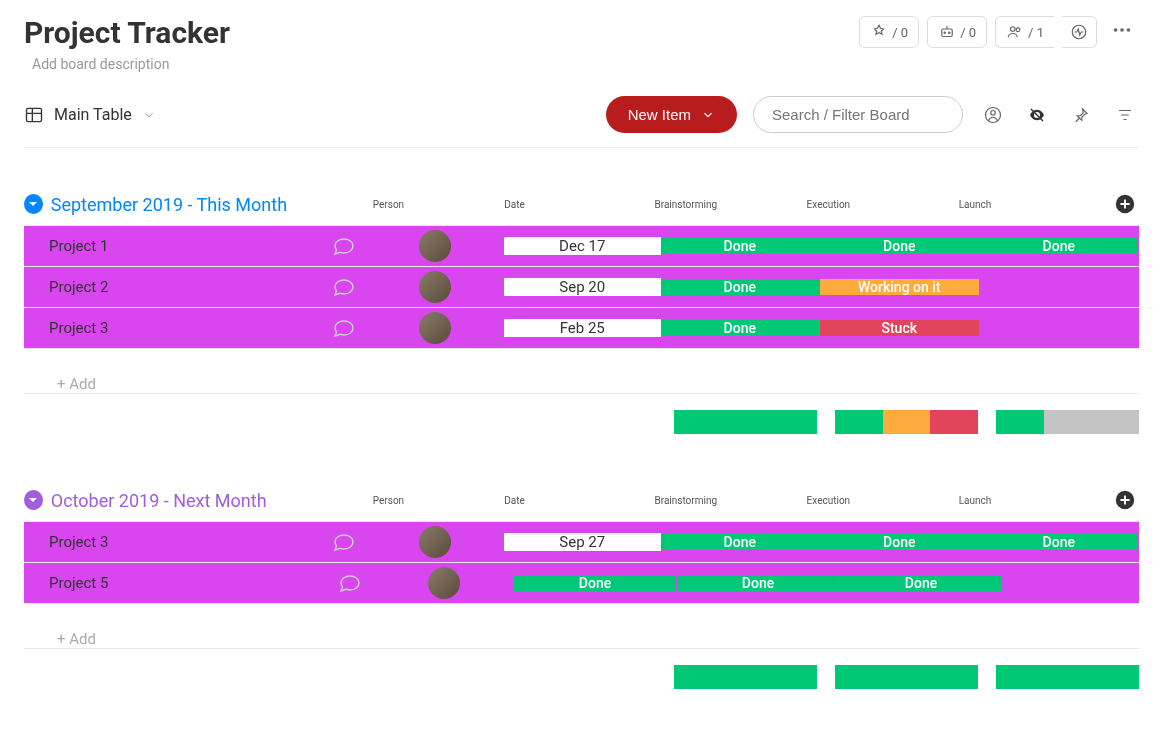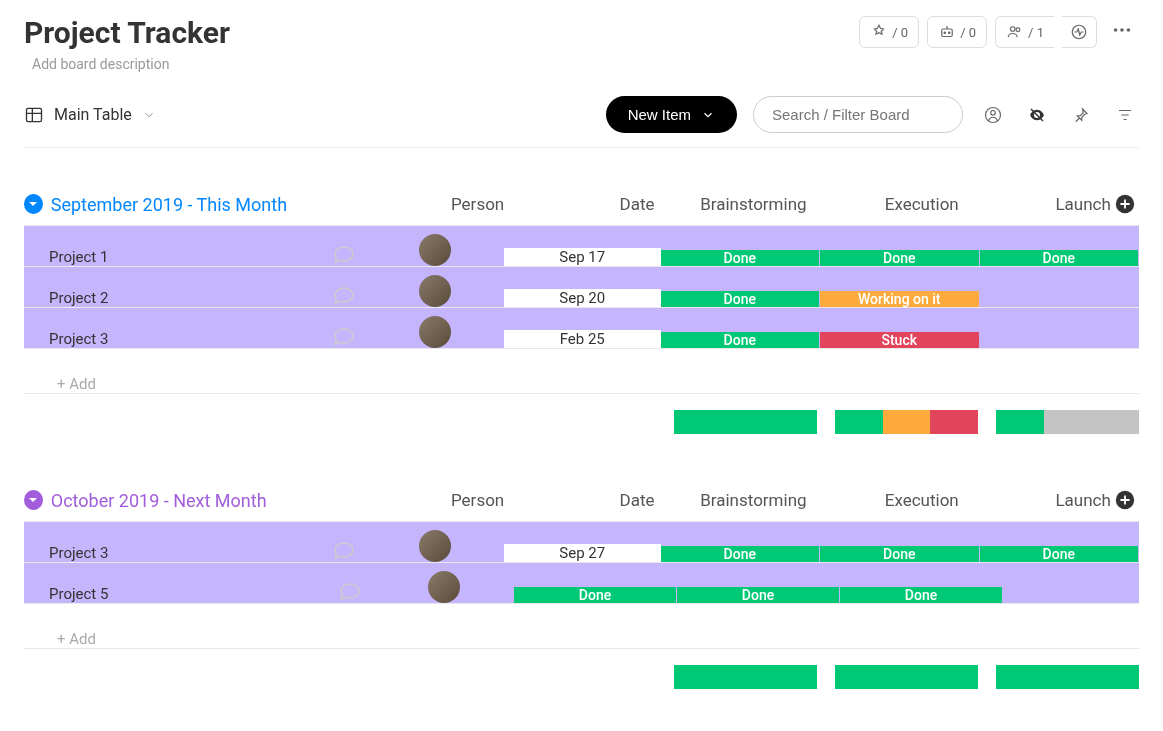--- a/index.html
+++ b/index.html
@@ -14,39 +14,39 @@
 .pill { display: flex; align-items: center; gap: 4px; border: 1px solid #ddd; border-radius: 6px; padding: 6px 10px; font-size: 13px; color: #666; cursor: pointer; }
 .pill svg, .icon-btn svg { width: 18px; height: 18px; stroke: #666; fill: none; stroke-width: 1.6; }
 .dots-btn { cursor: pointer; padding: 4px 6px; }
 
 .toolbar { display: flex; justify-content: space-between; align-items: center; margin-top: 24px; padding-bottom: 14px; border-bottom: 1px solid #eee; }
 .view-sel { display: flex; align-items: center; gap: 10px; font-size: 16px; color: #333; cursor: pointer; }
 .view-sel svg { width: 20px; height: 20px; stroke: #333; fill: none; stroke-width: 1.6; }
 .chev { width: 14px !important; height: 14px !important; stroke: #888 !important; }
 
 .toolbar-right { display: flex; align-items: center; gap: 16px; }
-.new-btn { background: #000000; color: #fff; border: none; border-radius: 24px; padding: 10px 22px; font-size: 15px; font-weight: 500; display: flex; align-items: center; gap: 10px; cursor: pointer; }
+.new-btn { background: #b91c1c; color: #fff; border: none; border-radius: 24px; padding: 10px 22px; font-size: 15px; font-weight: 500; display: flex; align-items: center; gap: 10px; cursor: pointer; }
 .new-btn svg { width: 14px; height: 14px; stroke: #fff; fill: none; stroke-width: 2; }
 .search { border: 1px solid #ccc; border-radius: 24px; padding: 9px 18px; font-size: 15px; width: 210px; color: #888; outline: none; }
 .icon-btn { cursor: pointer; display: flex; align-items: center; justify-content: center; width: 28px; height: 28px; }
 
 .groups { margin-top: 45px; }
 .group { margin-bottom: 55px; }
 .group-head { display: flex; align-items: center; padding-bottom: 10px; }
 .group-toggle { width: 20px; height: 20px; border-radius: 50%; display: flex; align-items: center; justify-content: center; margin-right: 8px; cursor: pointer; }
 .group-toggle svg { width: 10px; height: 10px; fill: #fff; }
 .group-title { font-size: 18px; font-weight: 400; flex-shrink: 0; width: 322px; }
-.col-head { font-size: 17px; color: #555; text-align: right; }
+.col-head { font-size: 10px; color: #555; text-align: left; }
 .col-person { width: 140px; }
 .col-date { width: 160px; }
 .col-status { width: 162px; }
 .add-col { width: 30px; display: flex; justify-content: center; cursor: pointer; }
 .add-col svg { width: 22px; height: 22px; fill: #333; }
 
-.row { display: flex; align-items: flex-end; border-top: 1px solid #e8e8e8; height: 41px; background: #c4b5fd; }
+.row { display: flex; align-items: center; border-top: 1px solid #e8e8e8; height: 41px; background: #d946ef; }
 .row:first-of-type { border-top: 1px solid #e8e8e8; }
 .color-bar { width: 7px; flex-shrink: 0; }
 .row-name { width: 295px; padding-left: 18px; display: flex; align-items: center; font-size: 15px; color: #333; }
 .chat { width: 48px; display: flex; align-items: center; justify-content: center; }
 .chat svg { width: 24px; height: 24px; stroke: #ccc; fill: none; stroke-width: 1.5; }
 .person-cell { width: 140px; display: flex; align-items: center; justify-content: center; }
 .avatar { width: 32px; height: 32px; border-radius: 50%; background: linear-gradient(135deg,#8a7a6a,#5a4a3a); }
 .date-cell { width: 160px; display: flex; align-items: center; justify-content: center; font-size: 15px; color: #333; background: #fff; }
 .status-cell { width: 162px; display: flex; align-items: center; justify-content: center; font-size: 14px; font-weight: 500; color: #fff; margin-right: 1px; cursor: pointer; }
 .tail { flex: 1; background: #f8f9fb; }
@@ -179,21 +179,21 @@
       <div class="color-bar" style="background:#579bfc"></div>
       <div class="row-name">Project 1</div>
       <div class="chat">
         <svg viewBox="0 0 24 24">
               <path d="M21 12c0 4-4 7-9 7-1.5 0-3-.3-4-.8L3 20l1.5-4C3.5 14.7 3 13.4 3 12c0-4 4-7 9-7s9 3 9 7z"></path>
             </svg>
       </div>
       <div class="person-cell">
             <div class="avatar"></div>
           </div>
-      <div class="date-cell">Sep 17</div>
+      <div class="date-cell">Dec 17</div>
       <div class="status-cell" style="background:#00c875">Done</div>
           <div class="status-cell" style="background:#00c875">Done</div>
           <div class="status-cell" style="background:#00c875">Done</div>
       <div class="tail"></div>
         </div>
         <div class="row">
       <div class="color-bar" style="background:#579bfc"></div>
       <div class="row-name">Project 2</div>
       <div class="chat">
         <svg viewBox="0 0 24 24">

